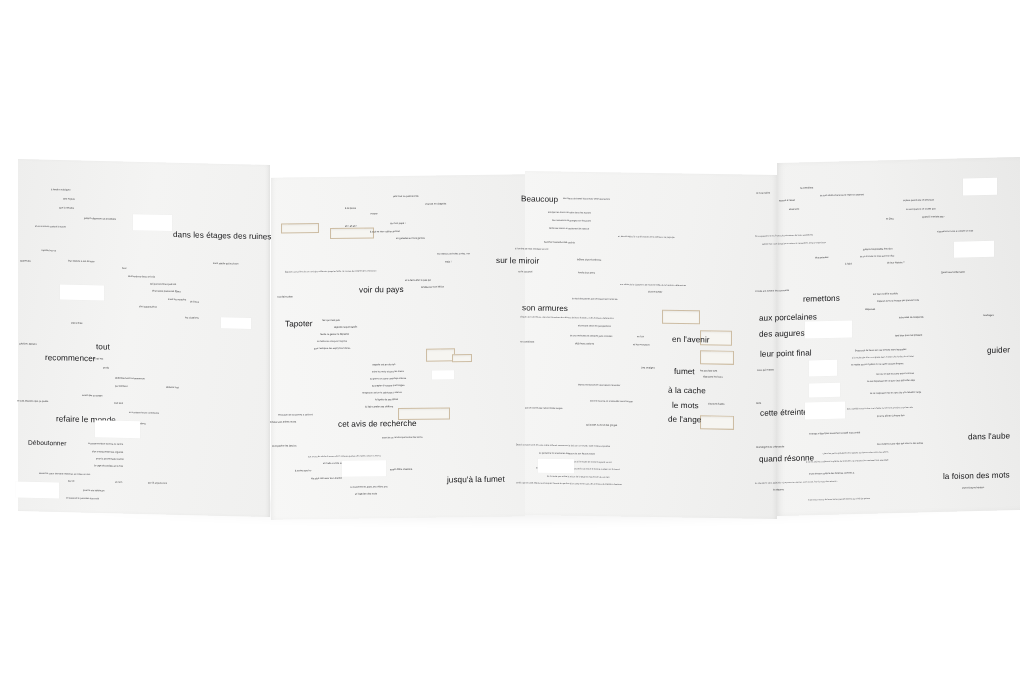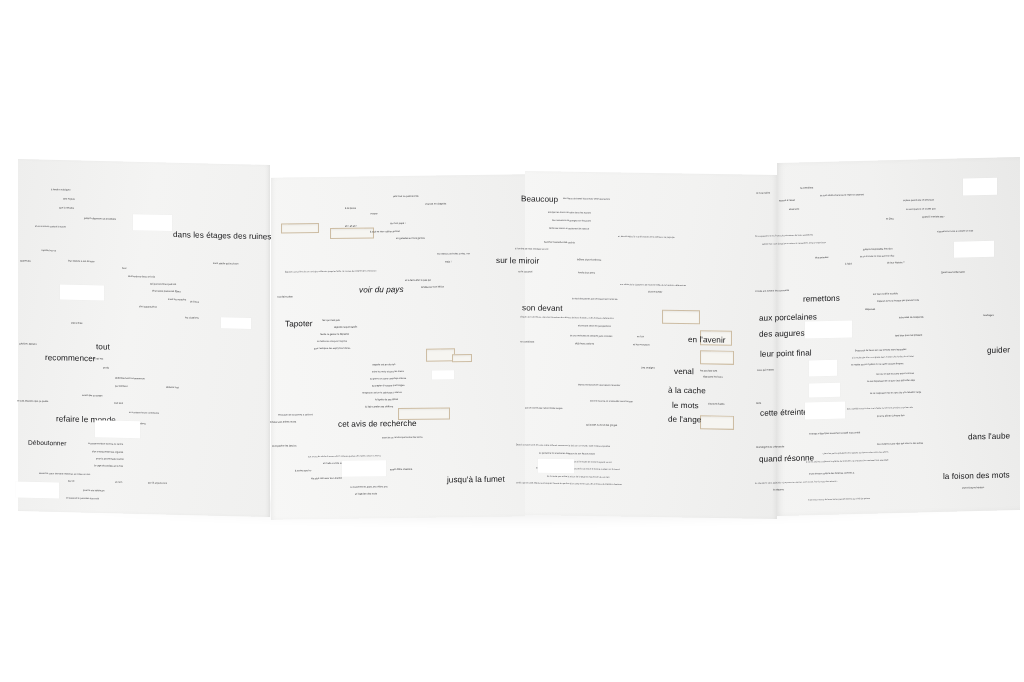--- a/index.html
+++ b/index.html
@@ -204,21 +204,21 @@
         <div class="tx" style="left: 270px; top: 421px;">Chuser aux arbres morts</div>
         <div class="tx s" style="left: 382px; top: 438px;">avant de se rendre que fendre des lanins</div>
         <div class="tx" style="left: 272px; top: 445px;">dont pêcher les lancios</div>
         <div class="tx xs" style="left: 308px; top: 456px;">aux noces de chefs d'oeuvre d'ici l'oncleuse parfum des huiles mente et entrez</div>
         <div class="tx s" style="left: 323px; top: 463px;">et l'hatte comme eutre mieux qu'aucun allost fort</div>
         <div class="tx" style="left: 295px; top: 470px;">à moins que ho</div>
         <div class="tx" style="left: 390px; top: 470px;">avant d'être chambré</div>
         <div class="tx" style="left: 311px; top: 478px;">Ne plus retrouver son chemin</div>
         <div class="tx s" style="left: 350px; top: 487px;">ou tressment les plans des débris gris</div>
         <div class="tx" style="left: 355px; top: 494px;">et logaoise des mots</div>
-        <div class="hd big" style="left: 359px; top: 287px; font-style: italic;">voir du pays</div>
+        <div class="hd big" style="left: 359px; top: 287px;">voir du pays</div>
         <div class="hd big" style="left: 285px; top: 320px;">Tapoter</div>
         <div class="hd big" style="left: 338px; top: 421px;">cet avis de recherche</div>
         <div class="hd big" style="left: 447px; top: 478px;">jusqu'à la fumet</div>
         <div class="patch" style="left: 432px; top: 373px; width: 22px; height: 9px;"></div>
         <div class="patch" style="left: 342px; top: 462px; width: 44px; height: 16px;"></div>
       </div>
       <div style="position: absolute; inset: 0px; transform: skewY(0.95deg); transform-origin: 500px 340px;">
         <div class="window thin" style="left: 662px; top: 307px; width: 36px; height: 12px;"></div>
         <div class="window thin" style="left: 700px; top: 327px; width: 30px; height: 13px;"></div>
         <div class="window thin" style="left: 700px; top: 347px; width: 32px; height: 12px;"></div>
@@ -252,23 +252,23 @@
         <div class="tx s" style="left: 525px; top: 406px;">qui se nourrit dès l'abord toute langue</div>
         <div class="tx" style="left: 586px; top: 422px;">qui passe au fond des gorges</div>
         <div class="tx xs" style="left: 516px; top: 443px;">Depuis la boite noire de notre crâne échouel sommeons le dais sur sa navele, foule ixtique empuellee</div>
         <div class="tx s" style="left: 539px; top: 451px;">lui portant le for d'entre les bateaux de son fleuve d'idols</div>
         <div class="tx xs" style="left: 539px; top: 459px;">et appelons à bolde la sage conductrice où la terche de la wium répand sa sun -</div>
         <div class="tx xs" style="left: 536px; top: 466px;">emre que fluxon sans plus de ford qu'on ce pards son encre d'aucune couleur sur le bourd</div>
         <div class="tx xs" style="left: 547px; top: 474px;">de la verité que refute le micor de la page en l'ouverture de son lain</div>
         <div class="tx xs" style="left: 516px; top: 481px;">tandis que le traité depuis tout bouquet l'äcreté du parfum d'un sang venal sous des armures de théâtres d'ombres</div>
         <div class="hd big" style="left: 521px; top: 194px;">Beaucoup</div>
         <div class="hd big" style="left: 496px; top: 256px; text-align: center;">sur le miroir</div>
-        <div class="hd big" style="left: 522px; top: 303px;">son devant</div>
-        <div class="hd big" style="left: 688px; top: 332px;">en l'avenir</div>
-        <div class="hd big" style="left: 674px; top: 364px;">venal</div>
+        <div class="hd big" style="left: 522px; top: 303px;">son armures</div>
+        <div class="hd big" style="left: 672px; top: 332px;">en l'avenir</div>
+        <div class="hd big" style="left: 674px; top: 364px;">fumet</div>
         <div class="hd big" style="left: 668px; top: 383px;">à la cache</div>
         <div class="hd big" style="left: 672px; top: 398px;">le mots</div>
         <div class="hd big" style="left: 668px; top: 412px;">de l'ange</div>
         <div class="patch" style="left: 538px; top: 458px; width: 36px; height: 14px;"></div>
       </div>
       <div style="position: absolute; inset: 0px; transform: skewY(-1.45deg); transform-origin: 750px 340px;">
         <div class="tx" style="left: 756px; top: 192px;">Ici nos mains</div>
         <div class="tx" style="left: 800px; top: 188px;">ne tremblent</div>
         <div class="tx" style="left: 779px; top: 200px;">essors à l'écart</div>
         <div class="tx s" style="left: 820px; top: 196px;">de tout cérémonial sous la règle ne saignent</div>

